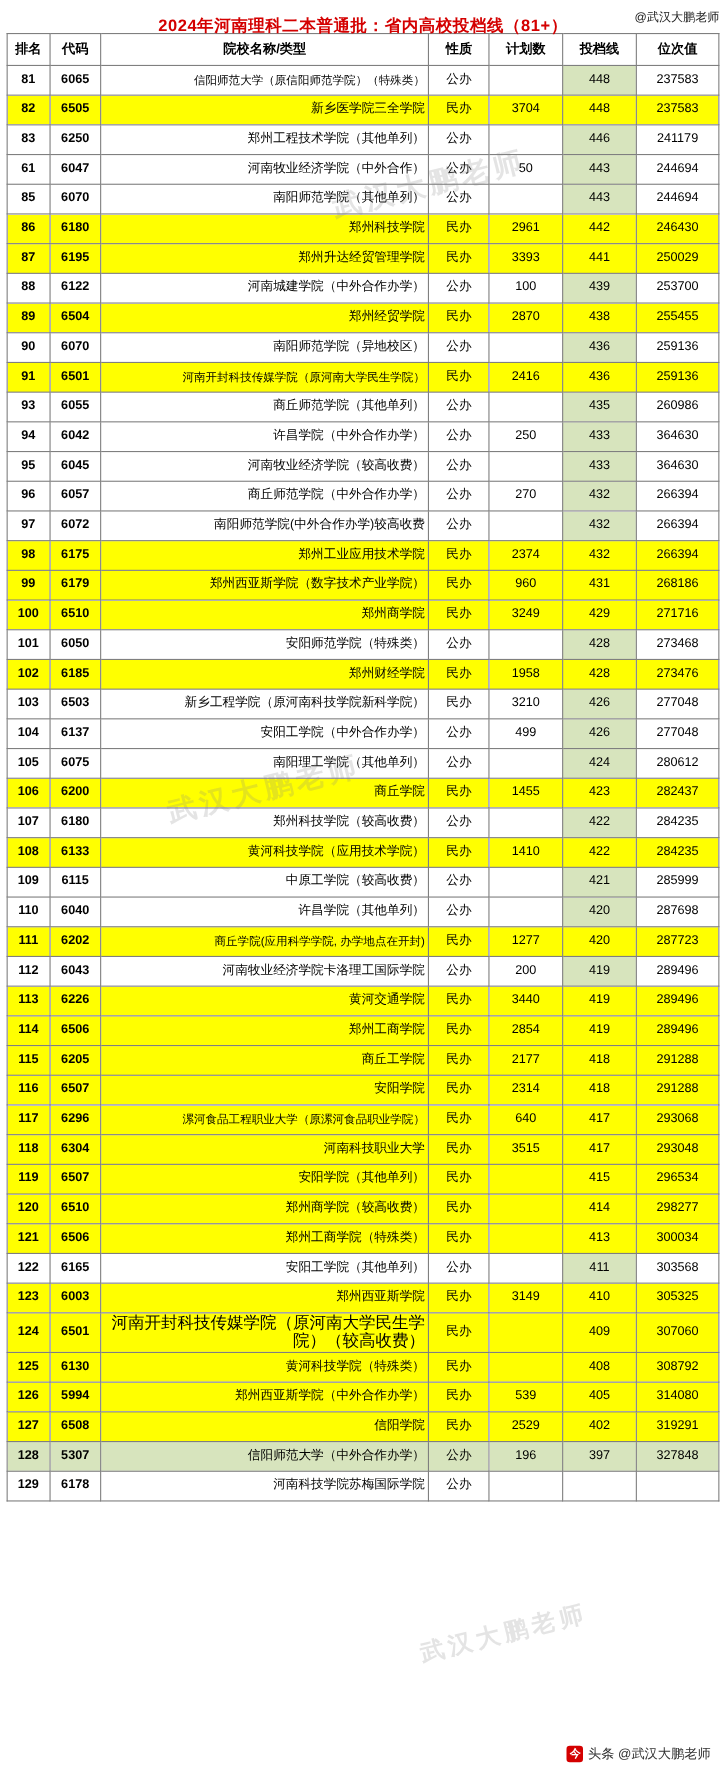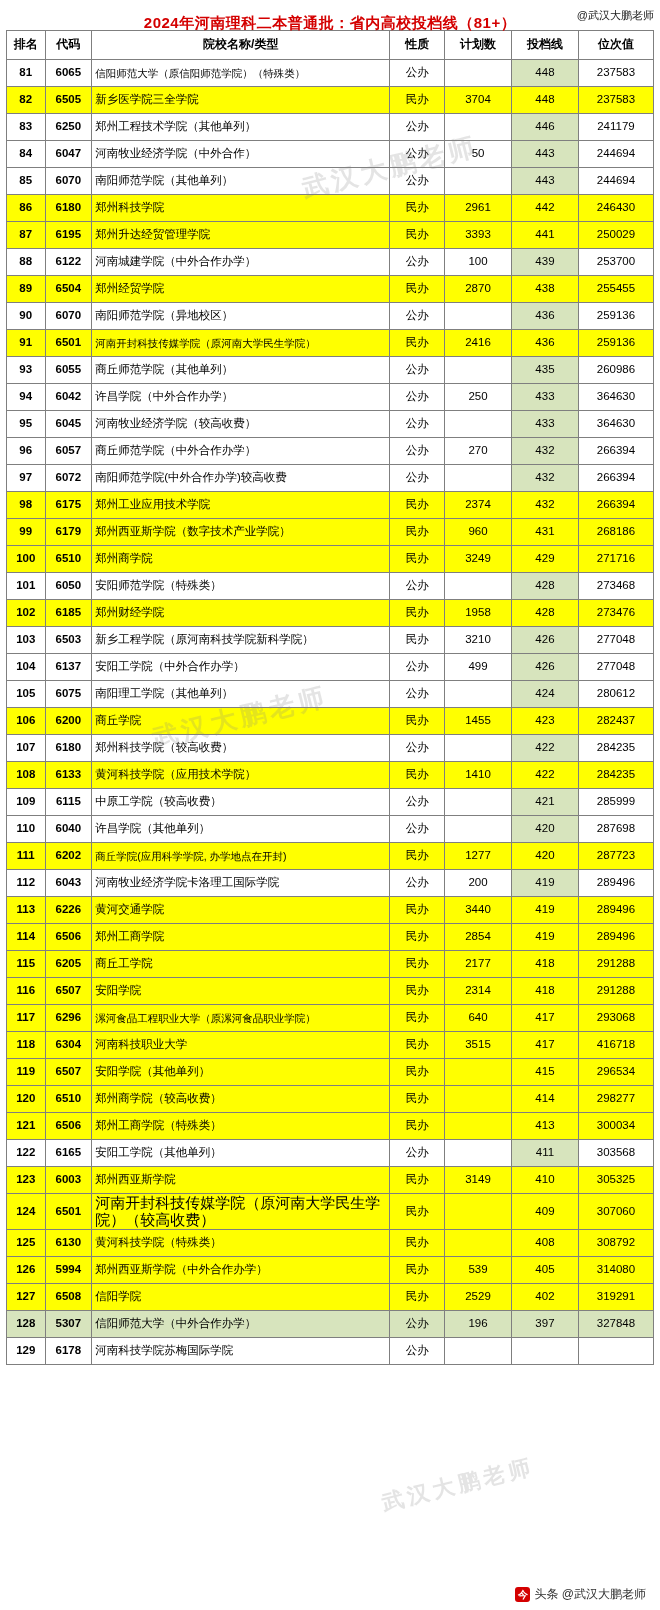--- a/index.html
+++ b/index.html
@@ -57,21 +57,21 @@
     background:#ffffff;
   }
   col.c-rank{width:38px;}
   col.c-code{width:46px;}
   col.c-name{width:294px;}
   col.c-type{width:54px;}
   col.c-plan{width:66px;}
   col.c-score{width:66px;}
   col.c-pos{width:74px;}
   td.name{
-    text-align:left;
+    text-align:right;
     font-size:11.5px;
     padding:0 3px;
   }
   td.name.small{font-size:10.5px;}
   td.name.xsmall{font-size:15px;}
   .yellow{background:#ffff00;}
   .green{background:#d7e4bd;}
   .bold{font-weight:bold;}
   .wm{
     position:absolute;
@@ -163,21 +163,21 @@
         <tr>
           <td class=" bold">83</td>
           <td class=" bold">6250</td>
           <td class="name ">郑州工程技术学院（其他单列）</td>
           <td>公办</td>
           <td></td>
           <td class="green">446</td>
           <td>241179</td>
         </tr>
         <tr>
-          <td class=" bold">84</td>
+          <td class=" bold">61</td>
           <td class=" bold">6047</td>
           <td class="name ">河南牧业经济学院（中外合作）</td>
           <td>公办</td>
           <td>50</td>
           <td class="green">443</td>
           <td>244694</td>
         </tr>
         <tr>
           <td class=" bold">85</td>
           <td class=" bold">6070</td>
@@ -466,21 +466,21 @@
           <td class="yellow">417</td>
           <td class="yellow">293068</td>
         </tr>
         <tr>
           <td class="yellow bold">118</td>
           <td class="yellow bold">6304</td>
           <td class="name yellow">河南科技职业大学</td>
           <td class="yellow">民办</td>
           <td class="yellow">3515</td>
           <td class="yellow">417</td>
-          <td class="yellow">416718</td>
+          <td class="yellow">293048</td>
         </tr>
         <tr>
           <td class="yellow bold">119</td>
           <td class="yellow bold">6507</td>
           <td class="name yellow">安阳学院（其他单列）</td>
           <td class="yellow">民办</td>
           <td class="yellow"></td>
           <td class="yellow">415</td>
           <td class="yellow">296534</td>
         </tr>

